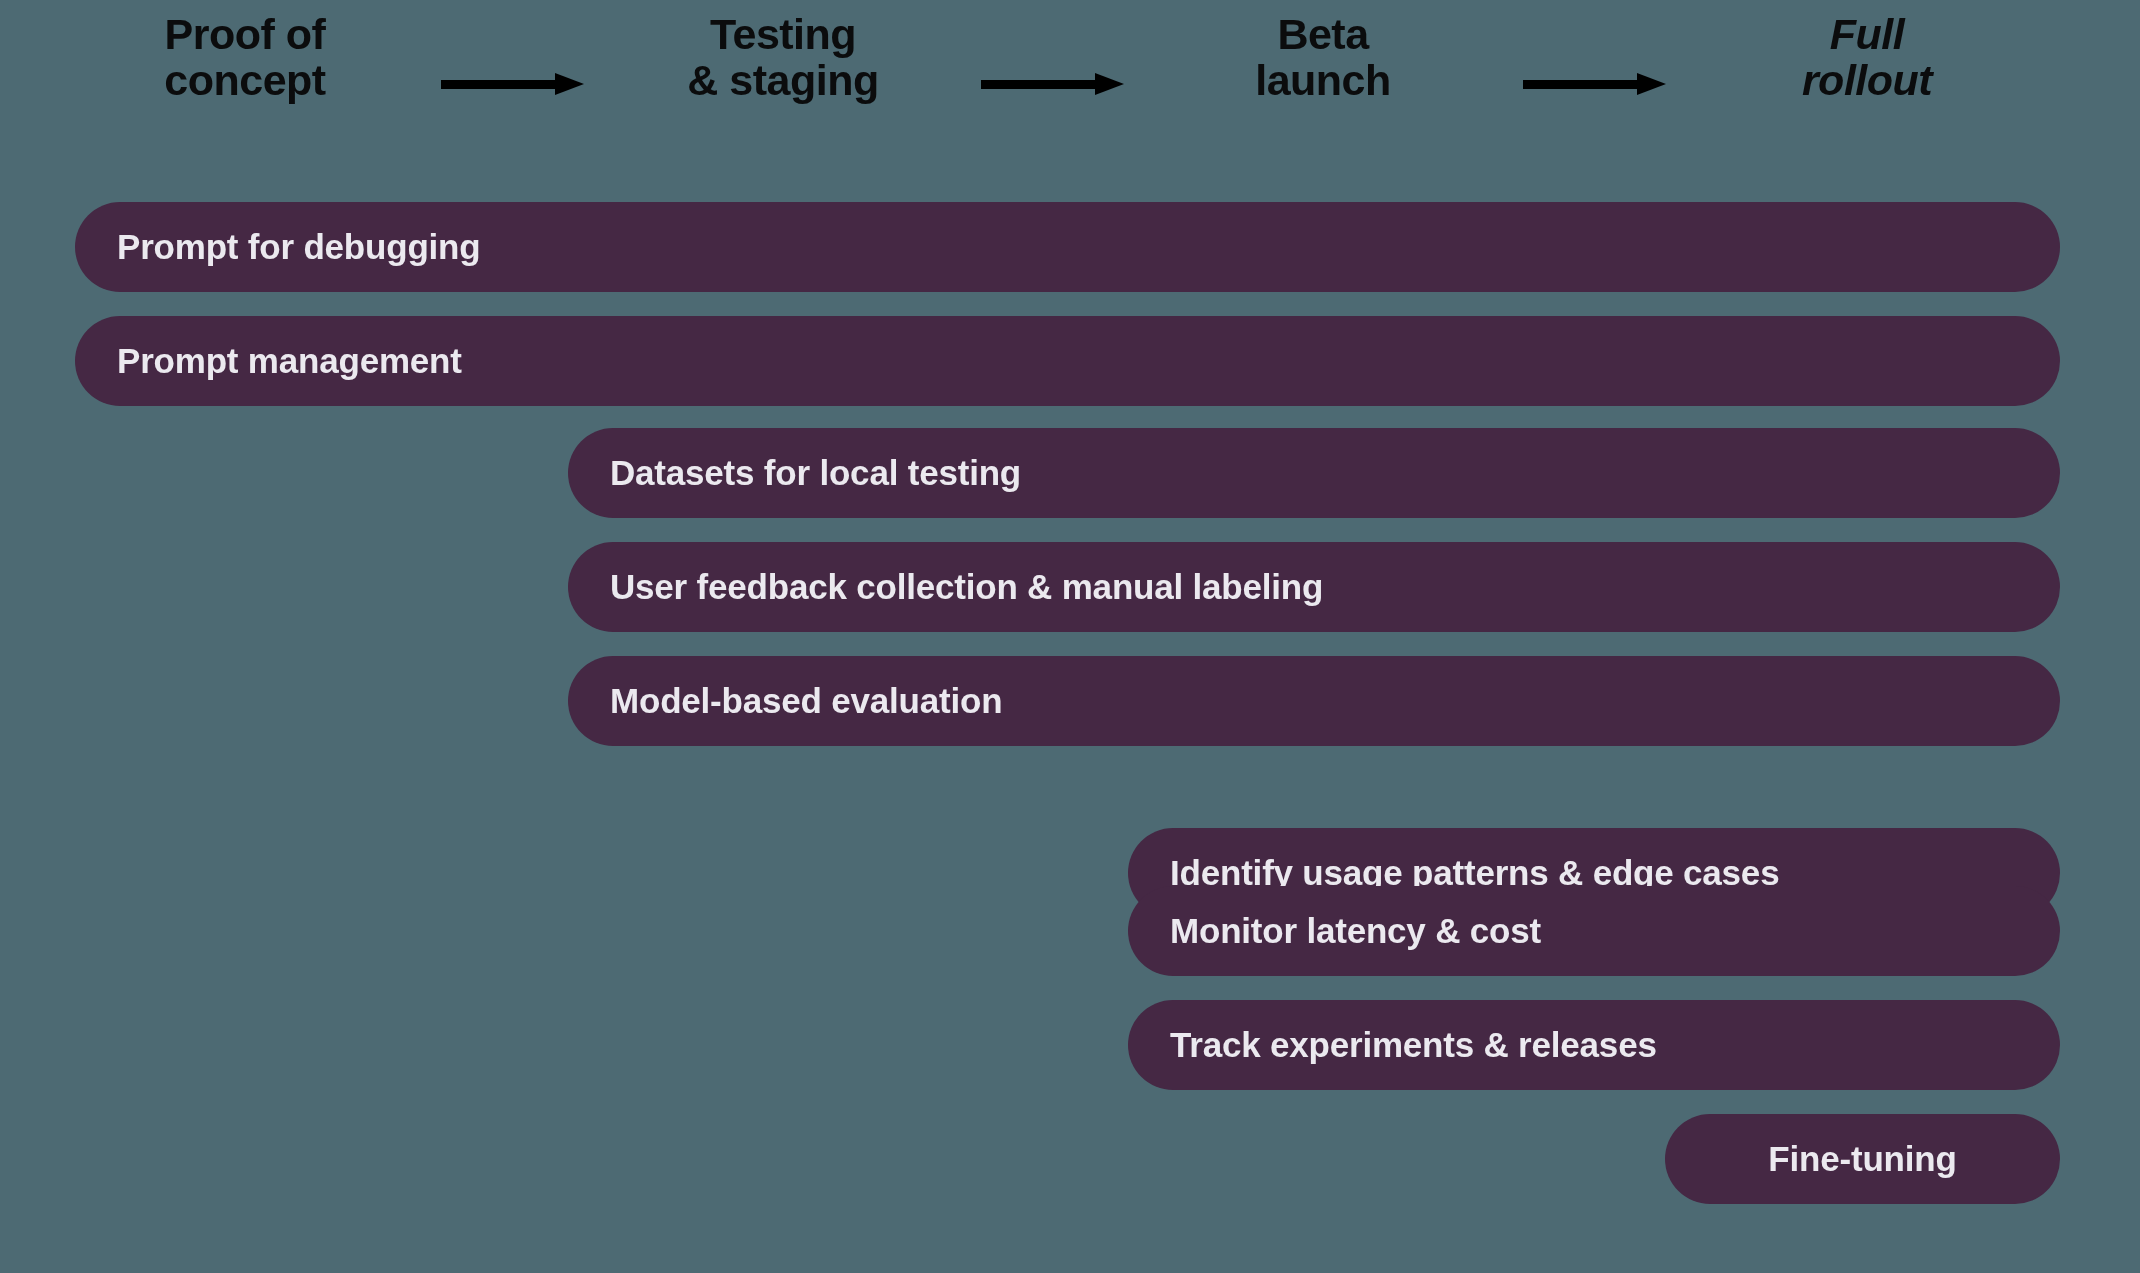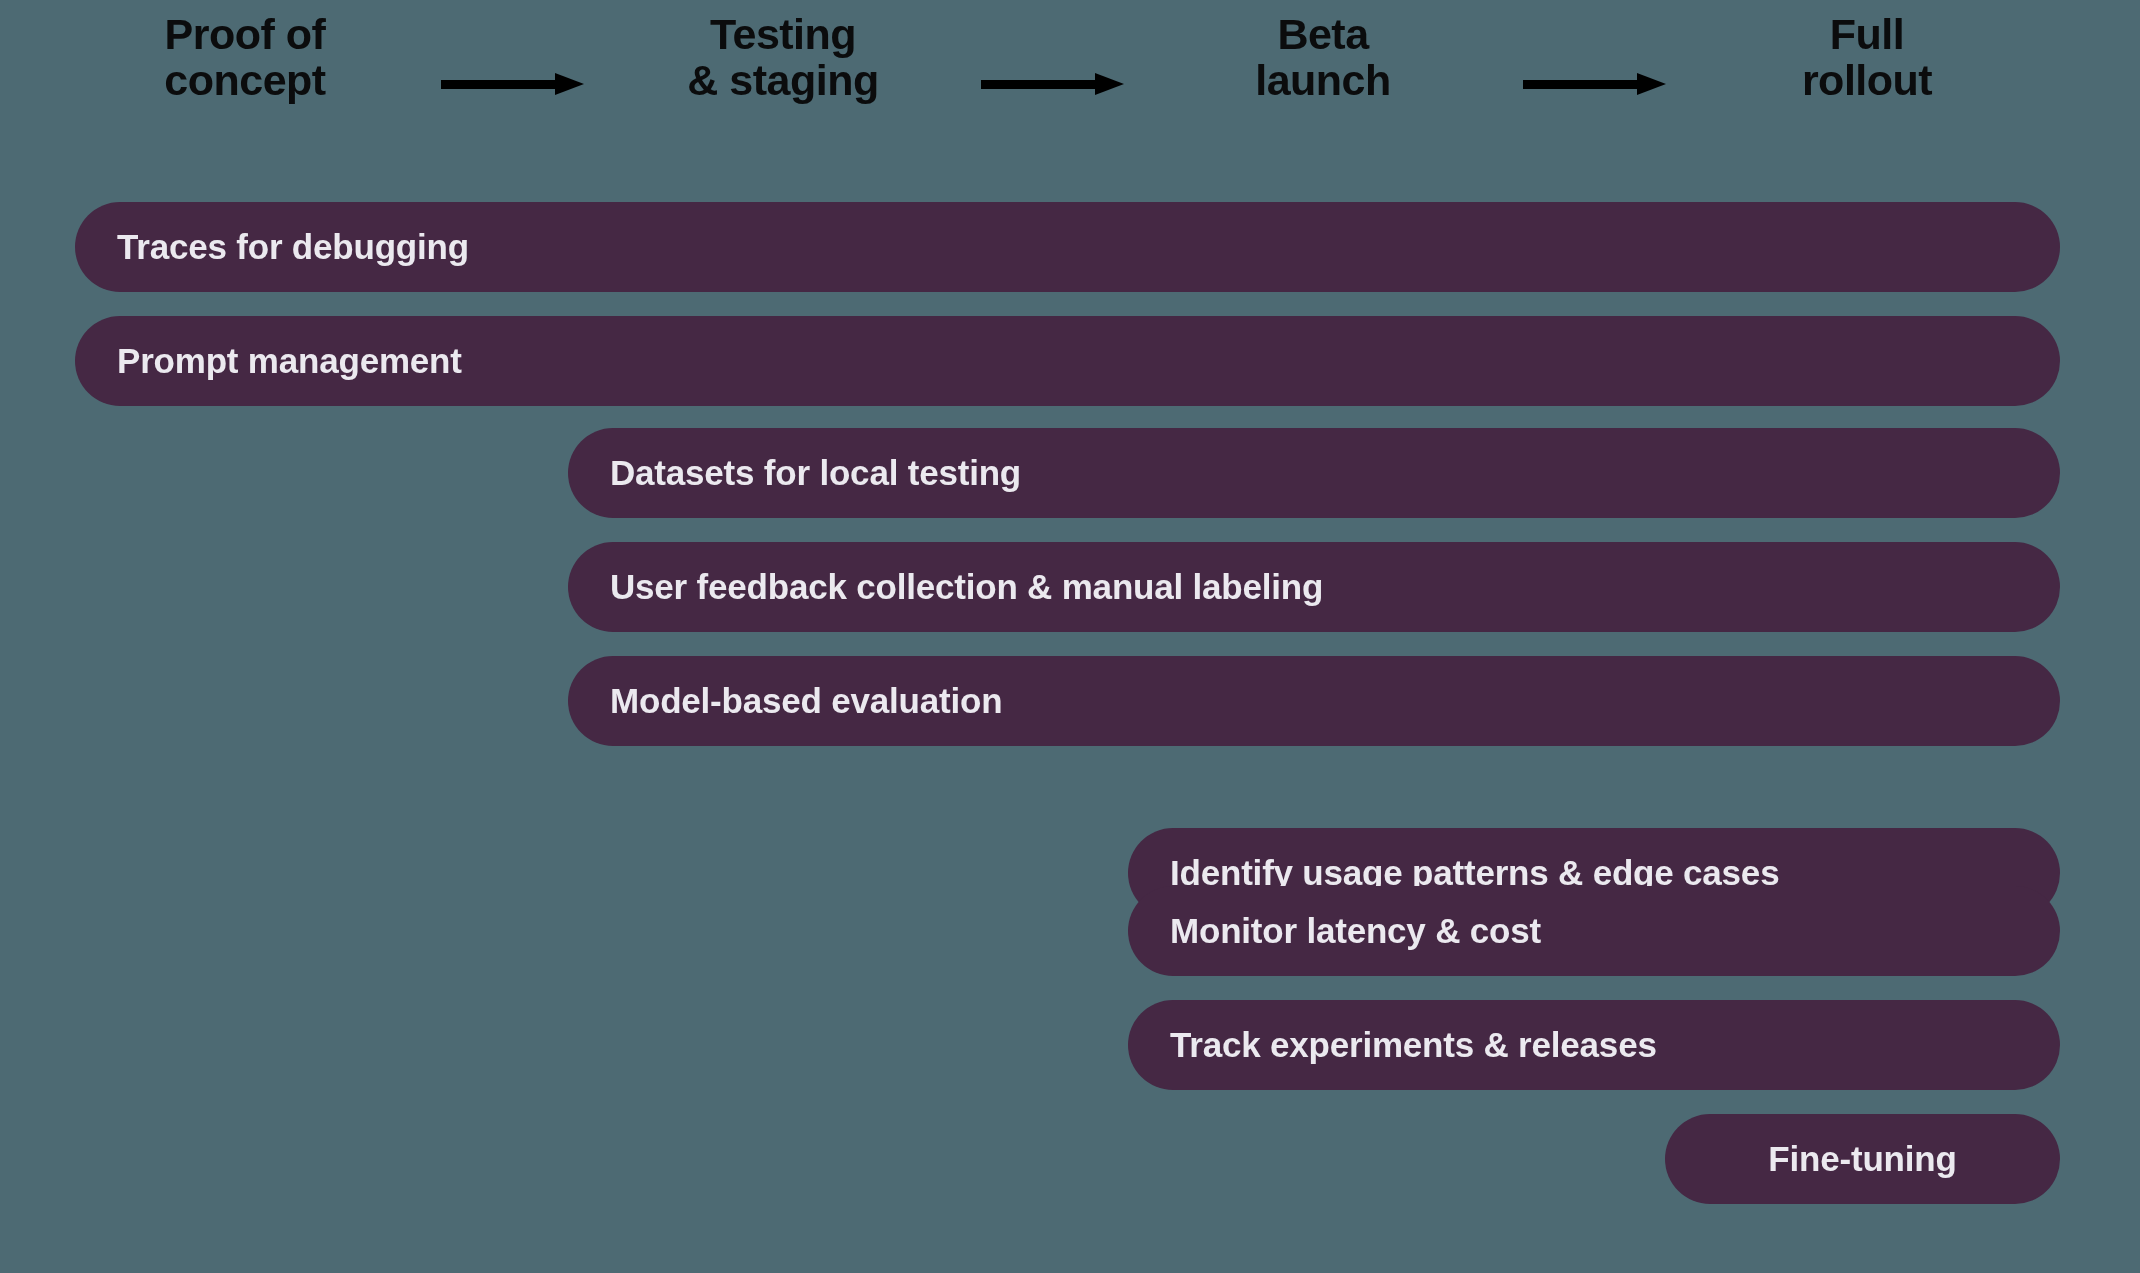--- a/index.html
+++ b/index.html
@@ -90,40 +90,40 @@
 
   <div class="stage-label" style="left:95px;">Proof of
 concept</div>
 
   <div class="stage-label" style="left:633px;">Testing
 &amp; staging</div>
 
   <div class="stage-label" style="left:1173px;">Beta
 launch</div>
 
-  <div class="stage-label" style="left:1717px;">Full
+  <div class="stage-label" style="left:1717px;font-style:italic;">Full
 rollout</div>
 
   <div class="arrow" style="left:441px; width:143px;">
     <div class="shaft" style="width:114px;"></div>
     <div class="head" style="left:114px;"></div>
   </div>
 
   <div class="arrow" style="left:981px; width:143px;">
     <div class="shaft" style="width:114px;"></div>
     <div class="head" style="left:114px;"></div>
   </div>
 
   <div class="arrow" style="left:1523px; width:143px;">
     <div class="shaft" style="width:114px;"></div>
     <div class="head" style="left:114px;"></div>
   </div>
 
   <div class="bar" style="left:75px; width:1985px; top:202px;">
-    <span class="bar-label">Traces for debugging</span>
+    <span class="bar-label">Prompt for debugging</span>
   </div>
 
   <div class="bar" style="left:75px; width:1985px; top:316px;">
     <span class="bar-label">Prompt management</span>
   </div>
 
   <div class="bar" style="left:568px; width:1492px; top:428px;">
     <span class="bar-label">Datasets for local testing</span>
   </div>
 

